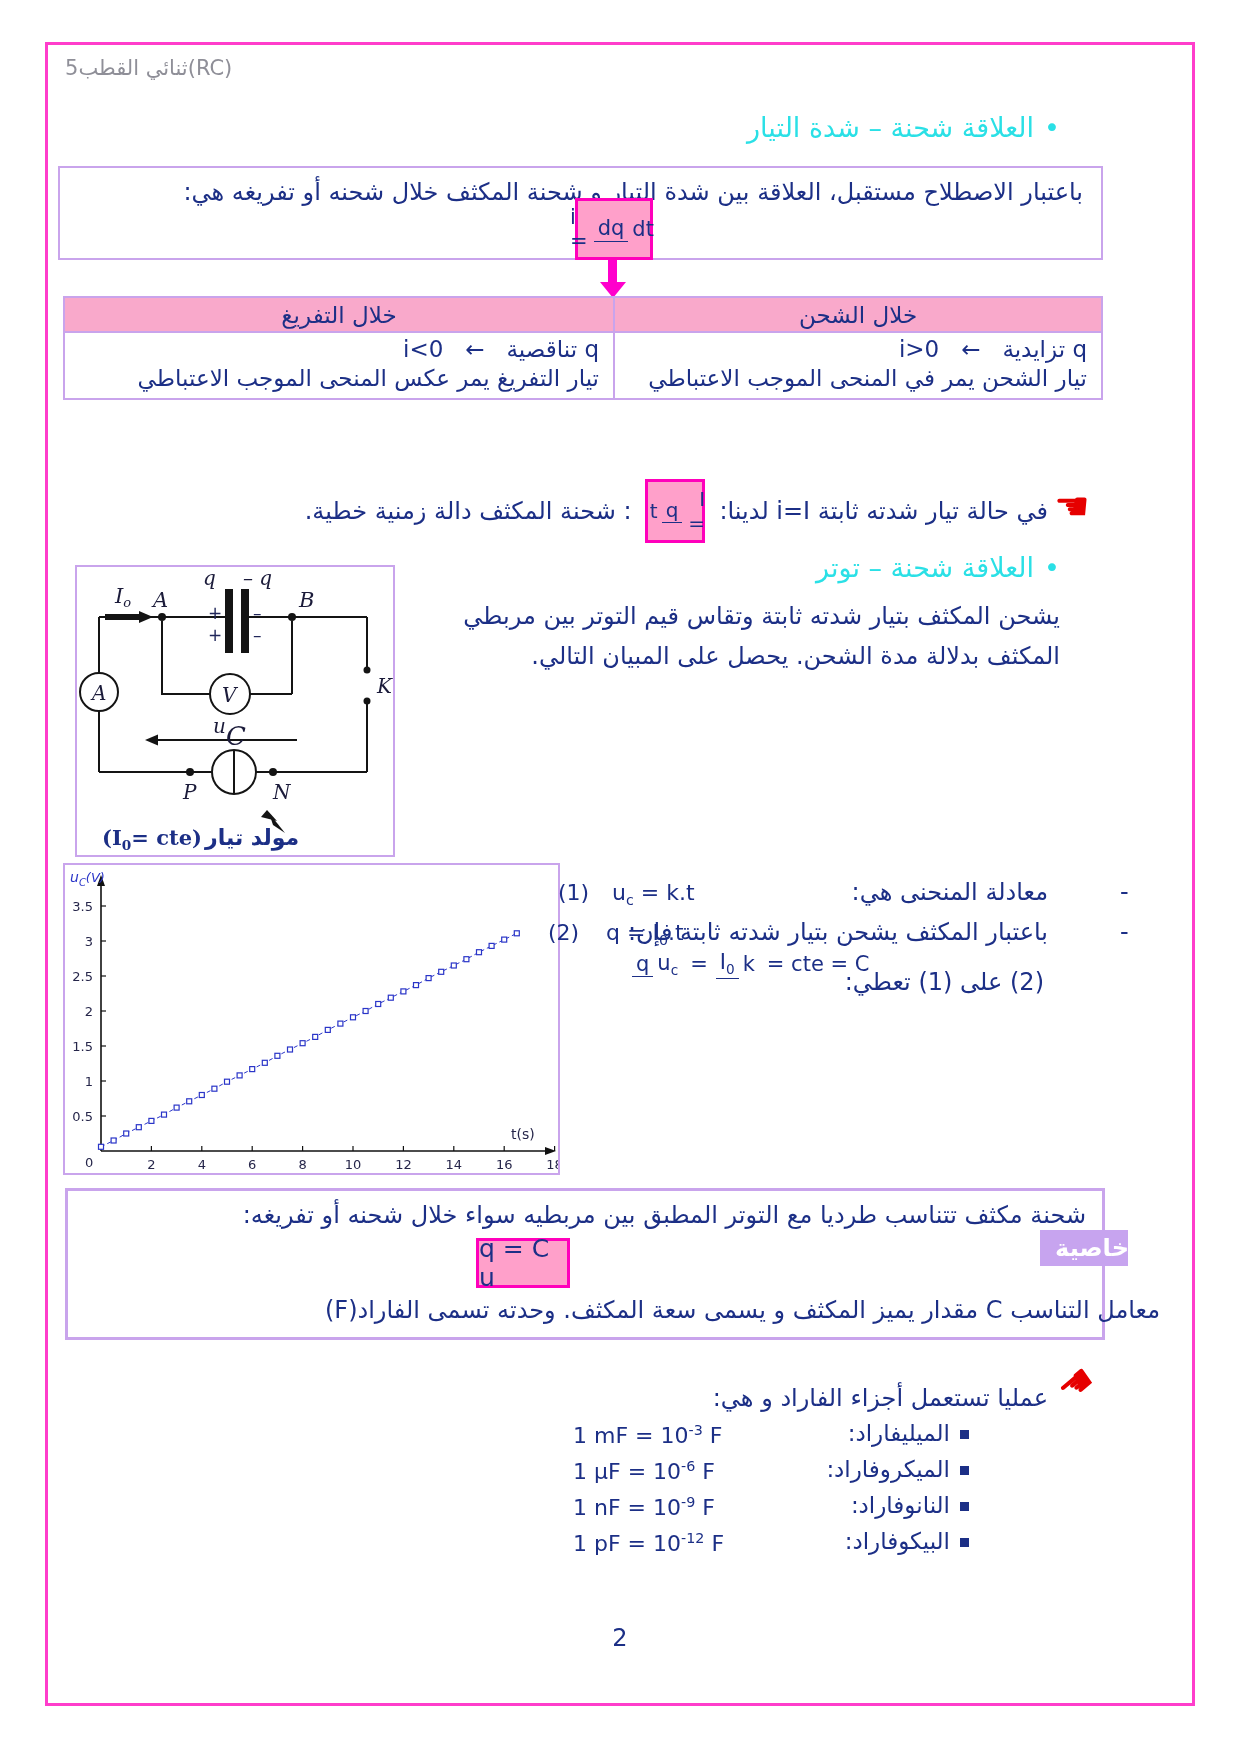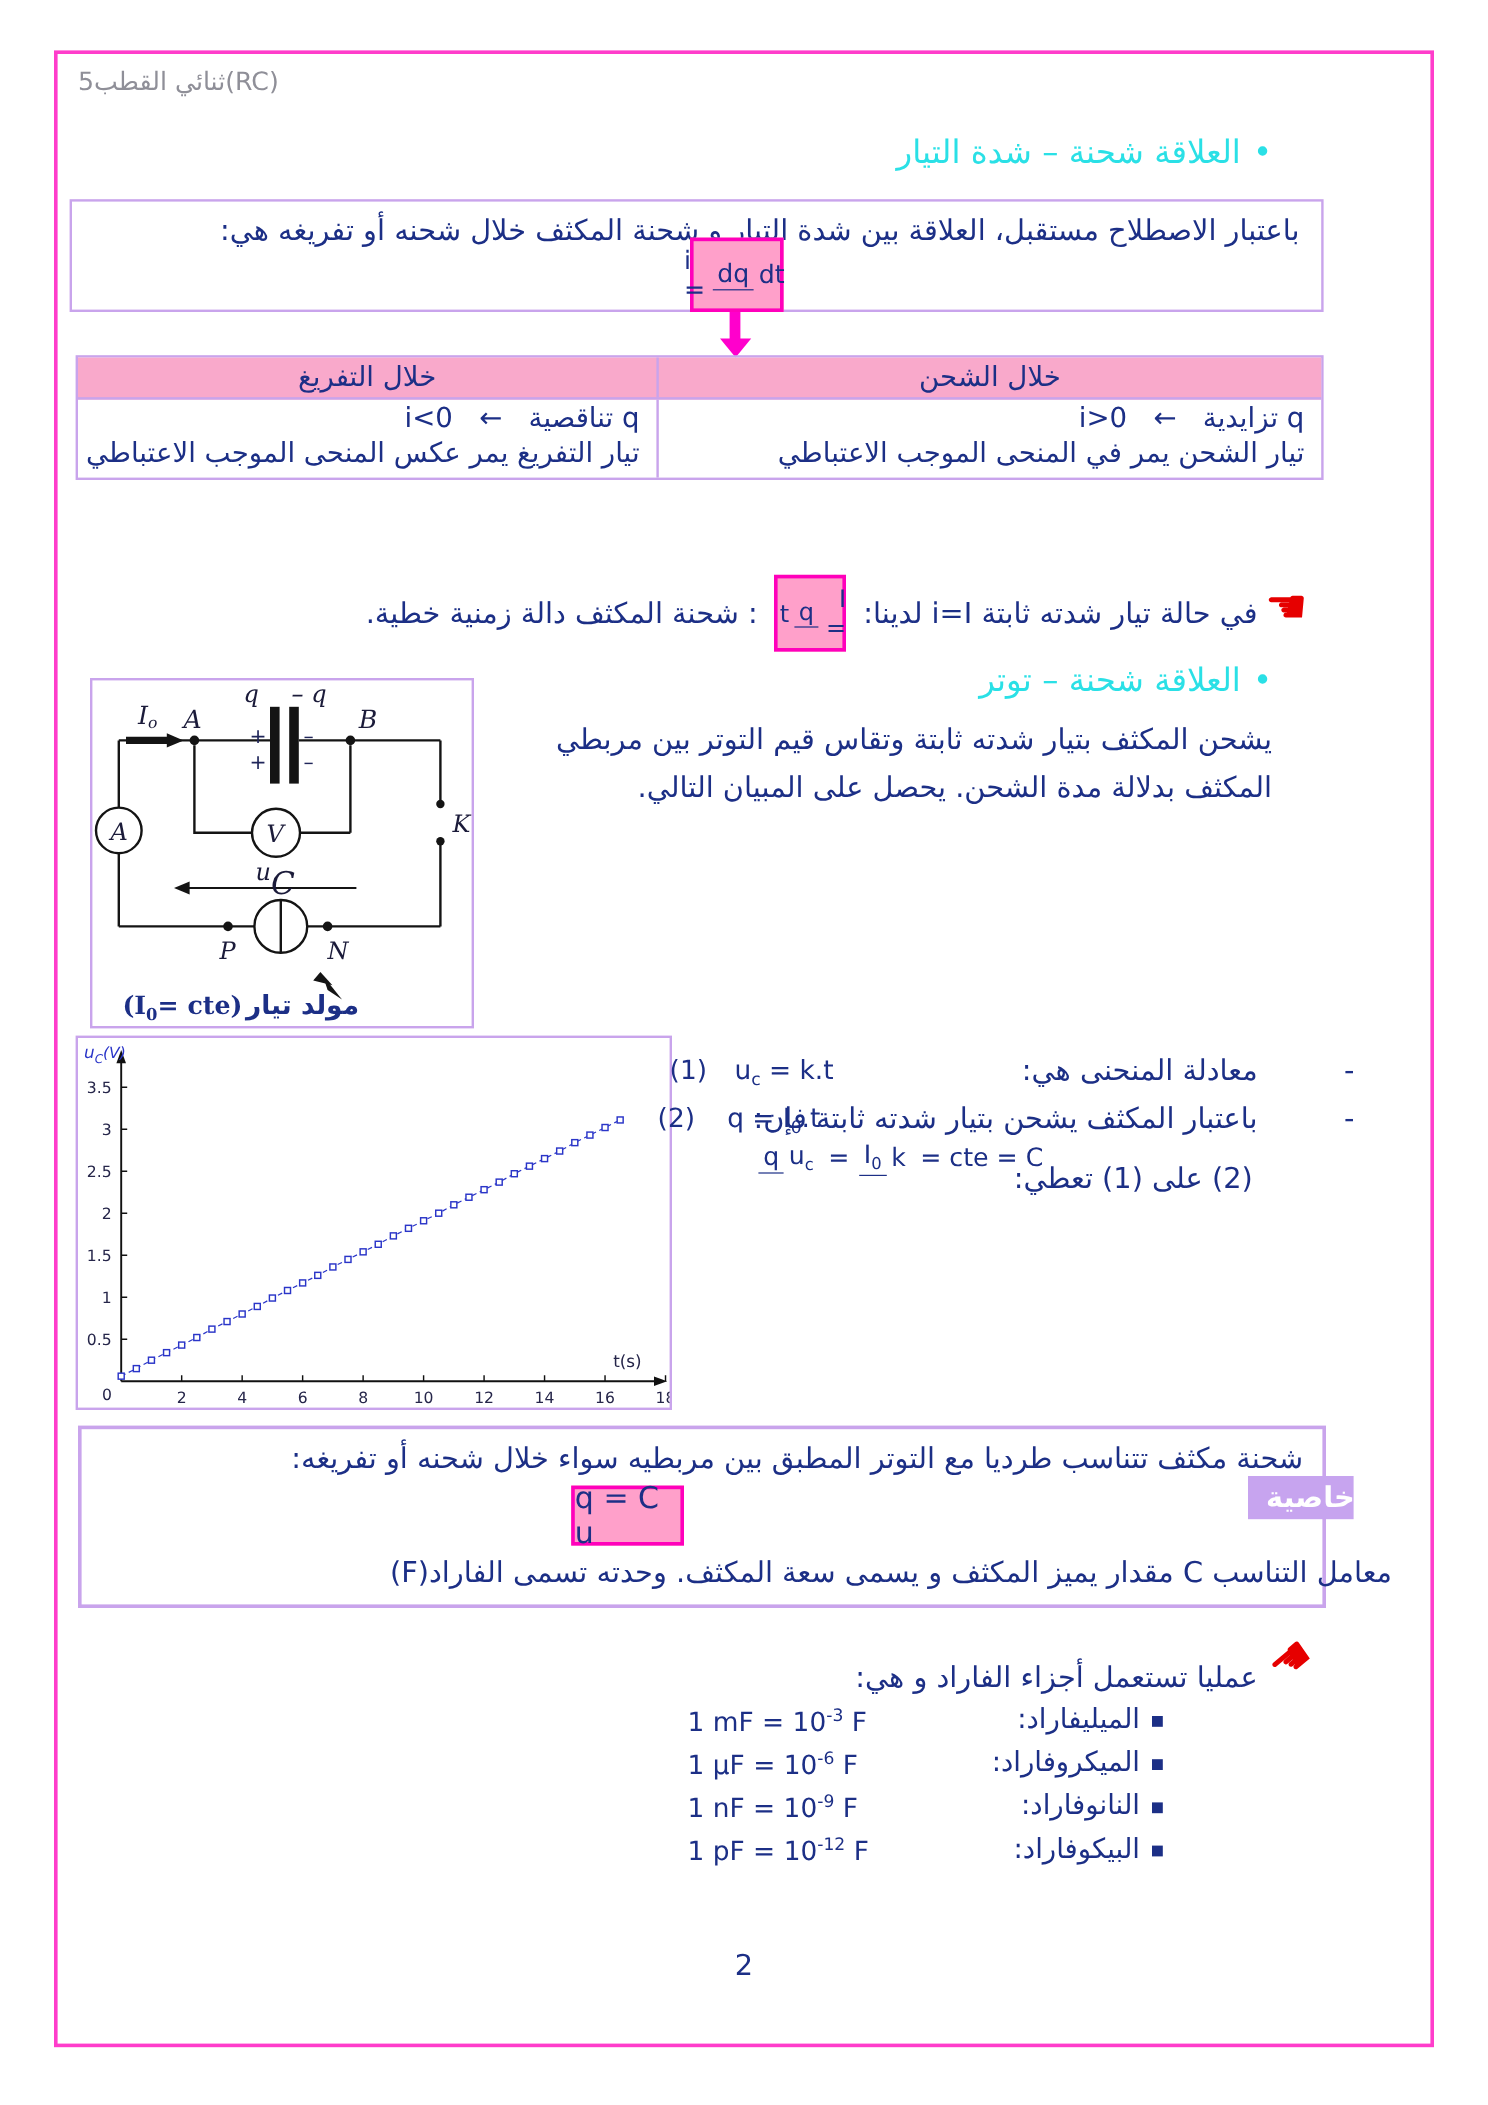--- a/index.html
+++ b/index.html
@@ -19,21 +19,21 @@
   .fbox1 { left:575px; top:198px; width:78px; height:62px; font-size:21px; }
   .fbox2 { width:60px; height:64px; font-size:20px; }
   .frac { display:inline-flex; align-items:center; line-height:1.15; }
   .frac .num { border-bottom:1.5px solid currentColor; padding:0 4px; }
   .frac .den { padding:0 4px; }
   .arrow-shaft { left:608px; top:260px; width:9px; height:24px; background:#ff00cc; }
   .arrow-head { left:600px; top:282px; width:0; height:0; border-left:13px solid transparent; border-right:13px solid transparent; border-top:16px solid #ff00cc; }
   .qtable { left:63px; top:296px; width:1040px; height:104px; border:2px solid #c9a4ec; font-size:23px; }
   .qtable .hrow { display:flex; height:35px; background:#f9a9cb; border-bottom:2px solid #c9a4ec; }
   .qtable .brow { display:flex; height:65px; }
-  .cell-l { width:484px; border-right:2px solid #c9a4ec; }
+  .cell-l { width:550px; border-right:2px solid #c9a4ec; }
   .cell-r { flex:1; }
   .hcell { display:flex; align-items:center; justify-content:center; }
   .cline { direction:rtl; text-align:right; padding:3px 14px 0 6px; font-size:23px; }
   .hand { color:#e60000; font-size:40px; line-height:1; }
   .note-row { top:478px; right:192px; display:flex; direction:rtl; align-items:center; gap:14px; height:66px; font-size:24px; }
   .para2 { top:596px; right:180px; text-align:right; direction:rtl; font-size:24px; line-height:40px; }
   .fig-box { left:75px; top:565px; width:320px; height:292px; border:2px solid #c9a4ec; }
   .graph-box { left:63px; top:863px; width:497px; height:312px; border:2px solid #c9a4ec; }
   .eq-dash { font-size:24px; }
   .eq-label { direction:rtl; font-size:24px; }

